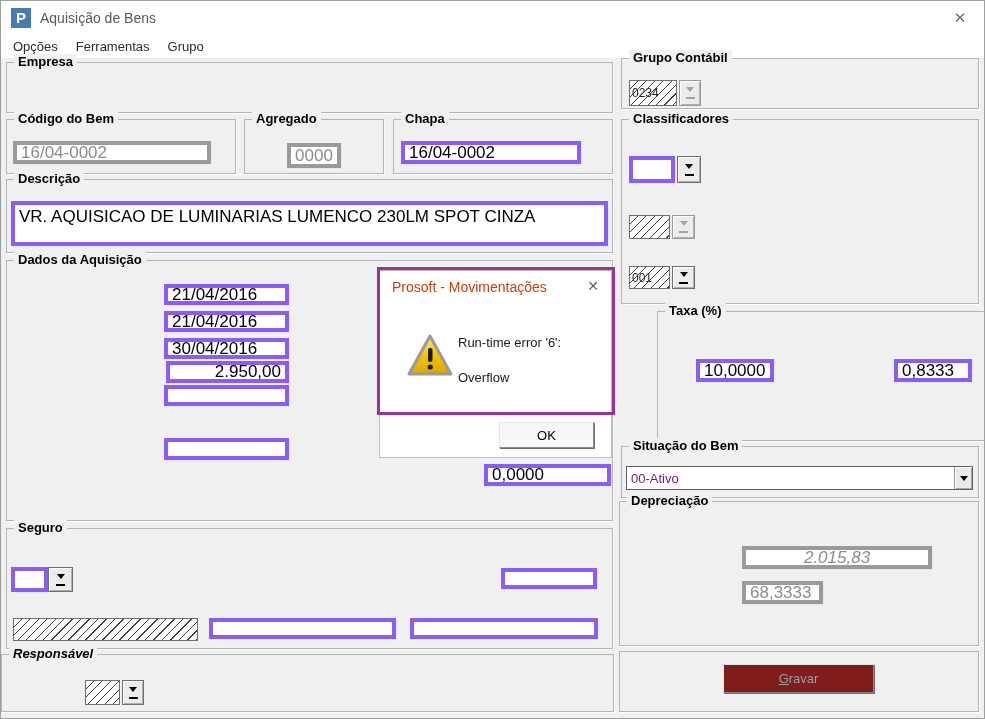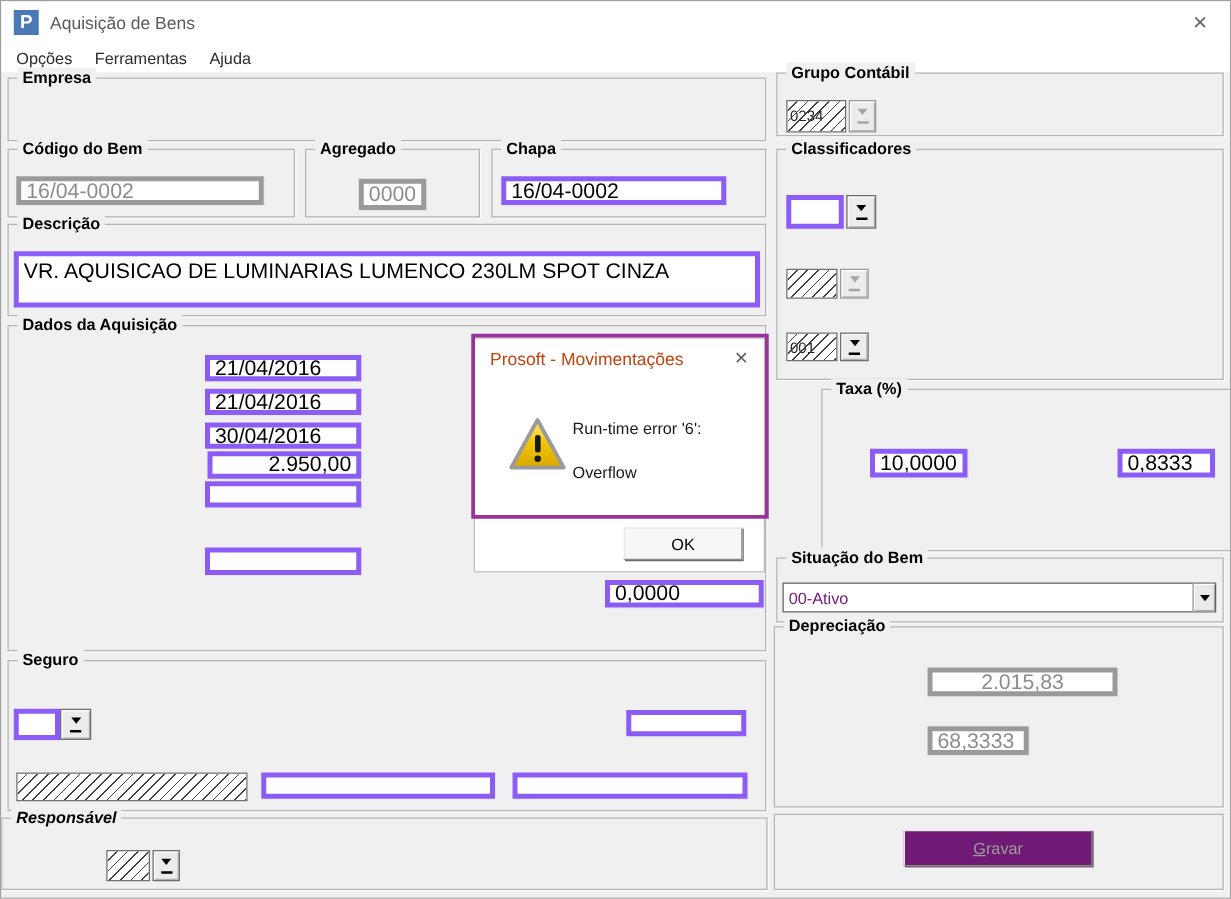--- a/index.html
+++ b/index.html
@@ -45,21 +45,21 @@
   .dropbtn.disabled { border-color:#9a9a9a; }
 
   
   .combo { position:absolute; background:#fff; border:1px solid #5f5f5f; display:flex; align-items:center; font-size:13px; color:#701a75; }
   .combo .sel { flex:1; padding:0 4px; }
   .combo .cbtn { width:18px; align-self:stretch; background:#e9e9e9; border-left:1px solid #9a9a9a; box-shadow:inset 1px 1px 0 #fff, inset -1px -1px 0 #a8a8a8; display:flex; align-items:center; justify-content:center; }
   .combo .cbtn .carr { width:0; height:0; border:4px solid transparent; border-top:5px solid #000; margin-top:4px; }
 
   
   .pushbtn { position:absolute; background:#f2f2f2; border:1px solid #8a8a8a; border-top-color:#e6e6e6; border-left-color:#e6e6e6; box-shadow:1px 1px 0 #6e6e6e; font-size:13px; color:#000; display:flex; align-items:center; justify-content:center; cursor:default; }
-  .pushbtn.disabled { color:#9d9d9d; background:#701a75;justify-content:center; }
+  .pushbtn.disabled { color:#9d9d9d; background:#7f1d1d;justify-content:center; }
   .accel { text-decoration:underline; }
 
   
   .dialog { position:absolute; left:378px; top:212px; width:233px; height:188px; background:#ffffff; border:1px solid #bdbdbd; }
   .dlg-title { position:absolute; left:12px; top:8px; font-size:14px; color:#c2410c; white-space:nowrap; }
   .dlg-close { position:absolute; right:12px; top:7px; font-size:14px; color:#5f5f5f; }
   .dlg-line1 { position:absolute; left:78px; top:64px; font-size:13px; color:#1a1a1a; }
   .dlg-line2 { position:absolute; left:78px; top:99px; font-size:13px; color:#1a1a1a; }
   .dlg-icon { position:absolute; left:26px; top:62px; width:48px; height:46px; }
   .dlg-ok { left:119px; top:151px; width:95px; height:26px; background:#f7f7f7; }
@@ -72,21 +72,21 @@
 
   <div class="titlebar">
     <div class="app-icon">P</div>
     <div class="win-title">Aquisição de Bens</div>
     <div class="win-close">✕</div>
   </div>
 
   <div class="menubar">
     <span class="menu-item">Opções</span>
     <span class="menu-item">Ferramentas</span>
-    <span class="menu-item">Ajuda</span>
+    <span class="menu-item">Grupo</span>
   </div>
 
   <div class="form">
 
     <div class="grp" style="left:5px;top:4px;width:607px;height:51px;">
       <span class="grp-label">Empresa</span>
     </div>
 
     <div class="grp" style="left:5px;top:61px;width:230px;height:55px;">
       <span class="grp-label">Código do Bem</span>
@@ -191,21 +191,21 @@
     <div class="combo" style="left:625px;top:408px;width:347px;height:24px;">
       <span class="sel">00-Ativo</span>
       <span class="cbtn">
           <span class="carr"></span>
         </span>
     </div>
 
     <div class="grp" style="left:618px;top:443px;width:360px;height:145px;">
       <span class="grp-label">Depreciação</span>
     </div>
-    <div class="tb gray center" style="left:741px;top:476px;width:152px;height:23px;">2.015,83</div>
+    <div class="tb gray center" style="left:741px;top:488px;width:190px;height:23px;font-style:italic;">2.015,83</div>
     <div class="tb gray" style="left:741px;top:523px;width:81px;height:23px;">68,3333</div>
 
     <div class="grp" style="left:618px;top:593px;width:360px;height:61px;"></div>
     <div class="pushbtn disabled" style="left:722px;top:606px;width:151px;height:29px;">
       <span><span class="accel">G</span><span>ravar</span></span>
     </div>
 
     <div class="dialog">
       <div class="dlg-title">Prosoft - Movimentações</div>
       <div class="dlg-close">✕</div>

